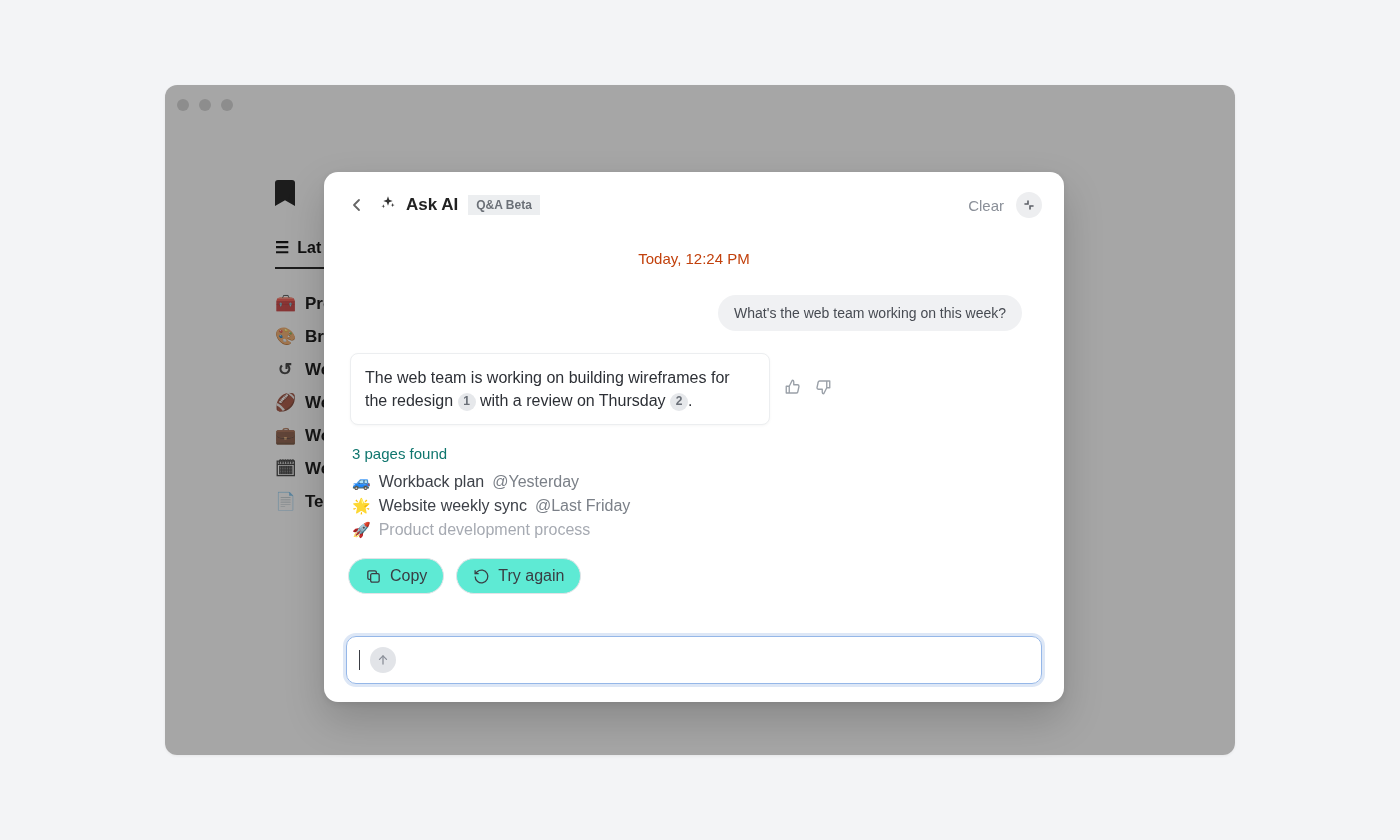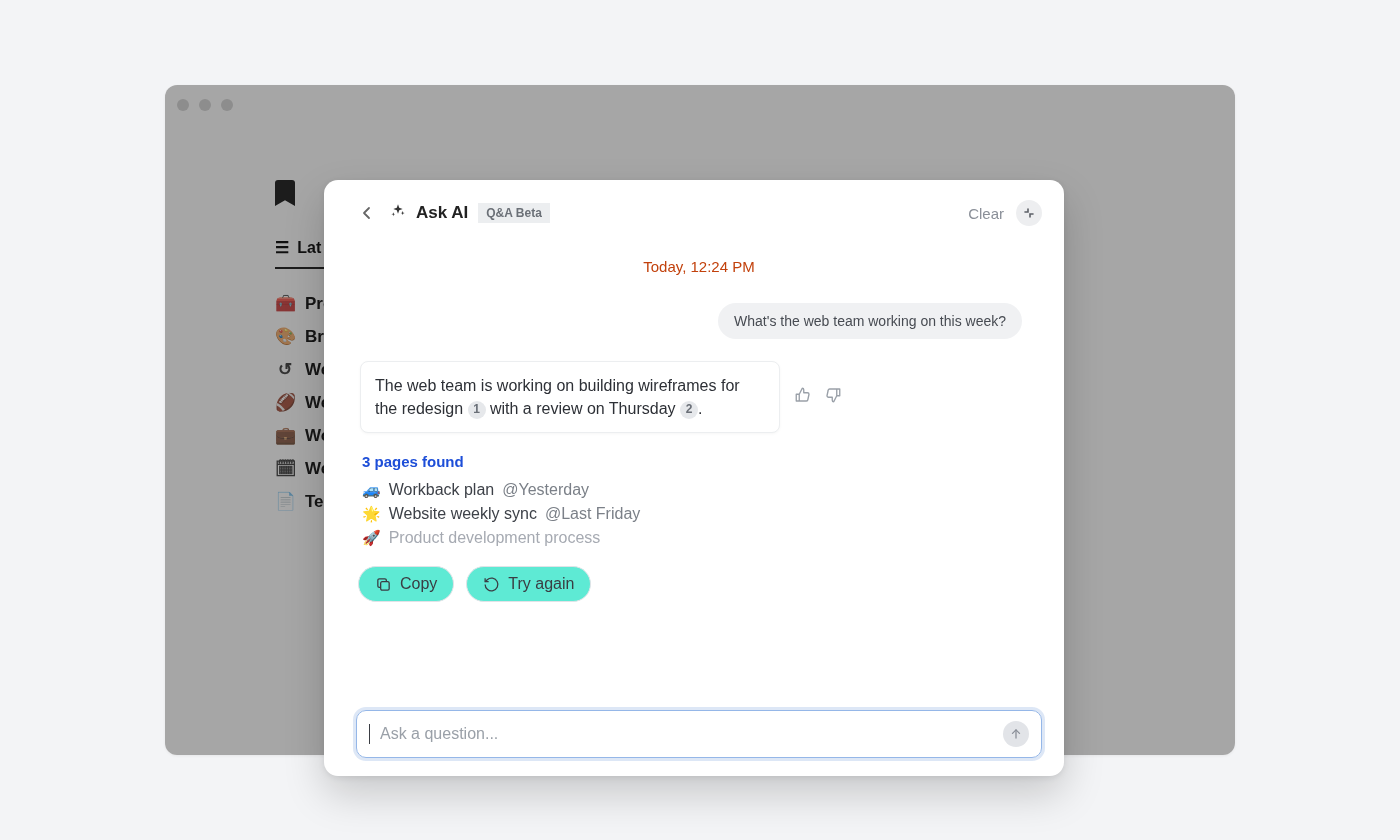--- a/index.html
+++ b/index.html
@@ -63,27 +63,27 @@
     color: #222;
     white-space: nowrap;
     overflow: hidden;
   }
   .list-item .icn { width: 20px; text-align: center; opacity: 0.8; }
   .unicode-icon { font-style: normal; }
 
   
   .modal {
     position: absolute;
-    left: 324px; top: 180px;
-    width: 740px; height: 596px;
+    left: 324px; top: 172px;
+    width: 740px; height: 530px;
     background: #fff;
     border-radius: 14px;
     box-shadow: 0 18px 40px rgba(0,0,0,0.18), 0 2px 6px rgba(0,0,0,0.08);
     display: flex; flex-direction: column;
-    padding: 20px 22px 18px 32px;
+    padding: 20px 22px 18px 22px;
   }
   .modal-header {
     display: flex; align-items: center; gap: 12px;
     margin-bottom: 14px;
   }
   .back-btn {
     width: 22px; height: 22px; display: flex; align-items: center; justify-content: center;
     color: #666; cursor: pointer;
   }
   .title-wrap { display: flex; align-items: center; gap: 10px; }
@@ -143,21 +143,21 @@
     border-radius: 9px; font-size: 12px; font-weight: 600;
     vertical-align: middle;
   }
   .feedback { display: flex; gap: 12px; color: #9aa0a8; }
   .feedback span { cursor: pointer; font-size: 17px; }
 
   .sources {
     margin-top: 20px;
     padding: 0 6px;
   }
-  .sources-count { color: #1d4ed8; font-size: 15px; margin-bottom: 8px; font-weight: bold; }
+  .sources-count { color: #0f766e; font-size: 15px; margin-bottom: 8px; }
   .source-item {
     display: flex; align-items: center; gap: 8px;
     padding: 3px 0;
     font-size: 16px; color: #3d4148;
   }
   .source-item.faded { color: #a6aab2; }
   .source-item .em { font-size: 15px; }
   .at-label { color: #7b8088; }
 
   .action-row { margin-top: 16px; display: flex; gap: 12px; padding: 0 2px; }
@@ -333,21 +333,20 @@
             <path d="M3 12a9 9 0 1 0 3-6.7L3 8"></path>
             <path d="M3 3v5h5"></path>
           </svg>
         <span>Try again</span>
       </div>
     </div>
   </div>
 
   <div class="input-wrap">
     <div class="caret"></div>
-    <input type="text" placeholder="Ask a question..." style="">
     <div class="send-btn">
       <svg width="14" height="14" viewBox="0 0 24 24" fill="none" stroke="currentColor" stroke-width="2.2" stroke-linecap="round" stroke-linejoin="round">
           <path d="M12 19V5"></path>
           <path d="M6 11l6-6 6 6"></path>
         </svg>
     </div>
   </div>
 </div>
 
 </body></html>

